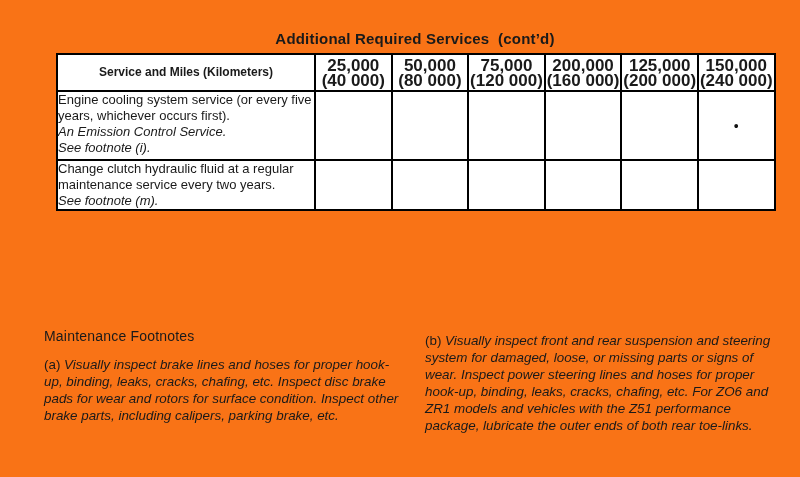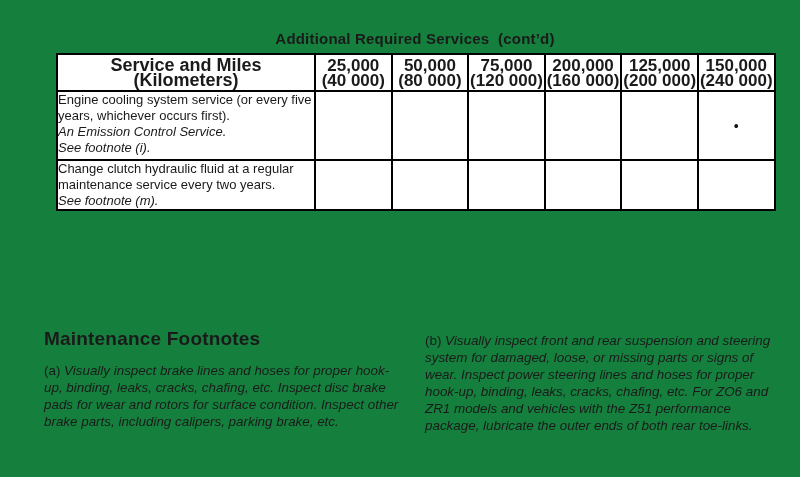--- a/index.html
+++ b/index.html
@@ -1,36 +1,36 @@
 <!DOCTYPE html>
 <html><head>
 <meta charset="utf-8">
 <style>
   html,body{margin:0;padding:0;background:#fff;}
   .page{
-    position:relative;width:800px;height:477px;background:#15803d;
+    position:relative;width:800px;height:477px;background:#f97316;
     font-family:"Liberation Sans",sans-serif;color:#1a1a1a;overflow:hidden;
   }
   .doc-title{
     position:absolute;left:56px;top:30px;width:718px;
     text-align:center;font-size:15px;font-weight:bold;
     white-space:pre;letter-spacing:0.2px;color:#1a1a1a;
   }
   table.svc-table{
     position:absolute;left:56px;top:53px;width:718px;
     border-collapse:collapse;table-layout:fixed;
   }
   table.svc-table col.svc-col{width:258px;}
   table.svc-table col.mile-col{width:76.6px;}
   table.svc-table th,table.svc-table td{
     border:2px solid #000;padding:0;background:#fff;
   }
   tr.hdr{height:37px;}
   th.svc-th{
-    font-size:18px;font-weight:bold;text-align:center;vertical-align:middle;
+    font-size:12px;font-weight:bold;text-align:center;vertical-align:middle;
     line-height:15px;color:#1a1a1a;
   }
   th.mile-th{
     font-size:17px;font-weight:bold;text-align:center;vertical-align:middle;
     line-height:15px;color:#1a1a1a;padding:2px 1px;
   }
   td.service{
     vertical-align:top;text-align:left;
     font-size:13px;line-height:16px;padding:2px 5px 2px 6px;color:#1a1a1a;margin-top:29px;
   }
@@ -39,21 +39,21 @@
   tbody tr:nth-child(1){height:69px;}
   tbody tr:nth-child(2){height:50px;}
   tbody tr:nth-child(3){height:52px;}
   tbody tr:nth-child(4){height:51px;}
   .footnotes{
     position:absolute;left:44px;top:328px;display:flex;
   }
   .fn-left{width:358px;margin-right:23px;}
   .fn-right{width:352px;padding-top:4px;}
   .fn-heading{
-    margin:0 0 12px 0;font-size:19px;font-weight:bold;color:#1a1a1a;
+    margin:0 0 12px 0;font-size:14px;font-weight:normal;color:#1a1a1a;
     letter-spacing:0.2px;
   }
   p.fn{
     margin:0;font-size:13.4px;line-height:17px;color:#1a1a1a;
   }
   p.fn .fn-text{font-style:italic;}
 </style>
 </head>
 <body>
 

